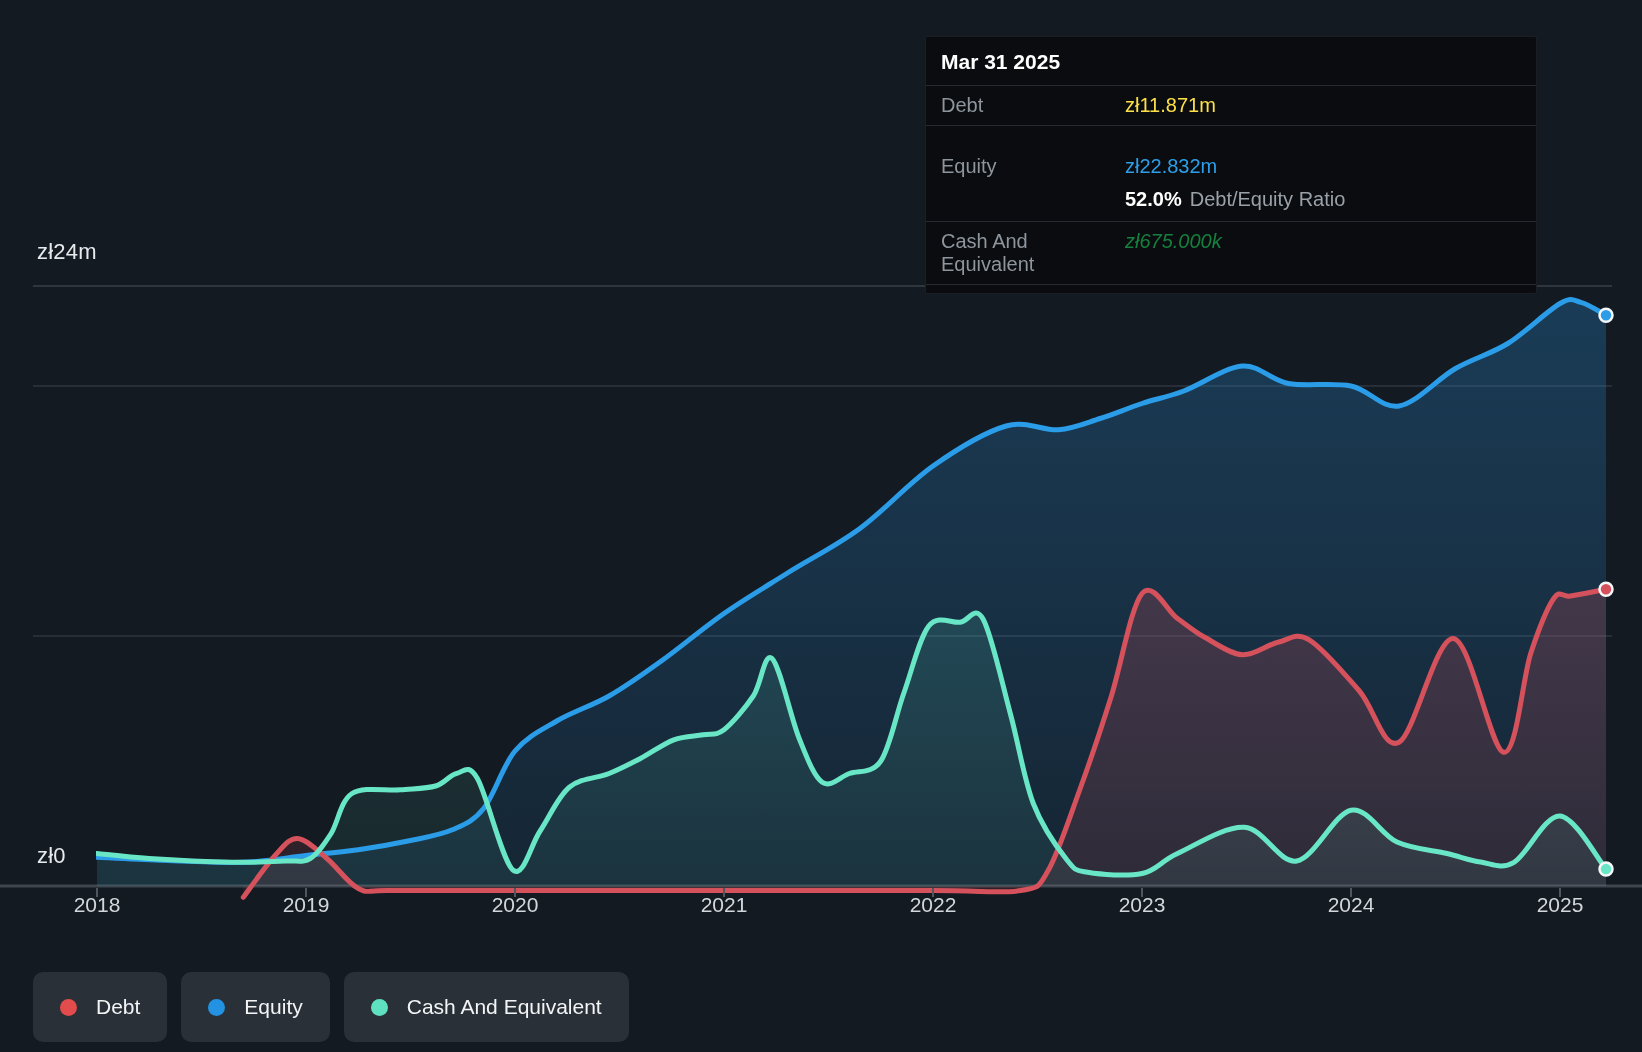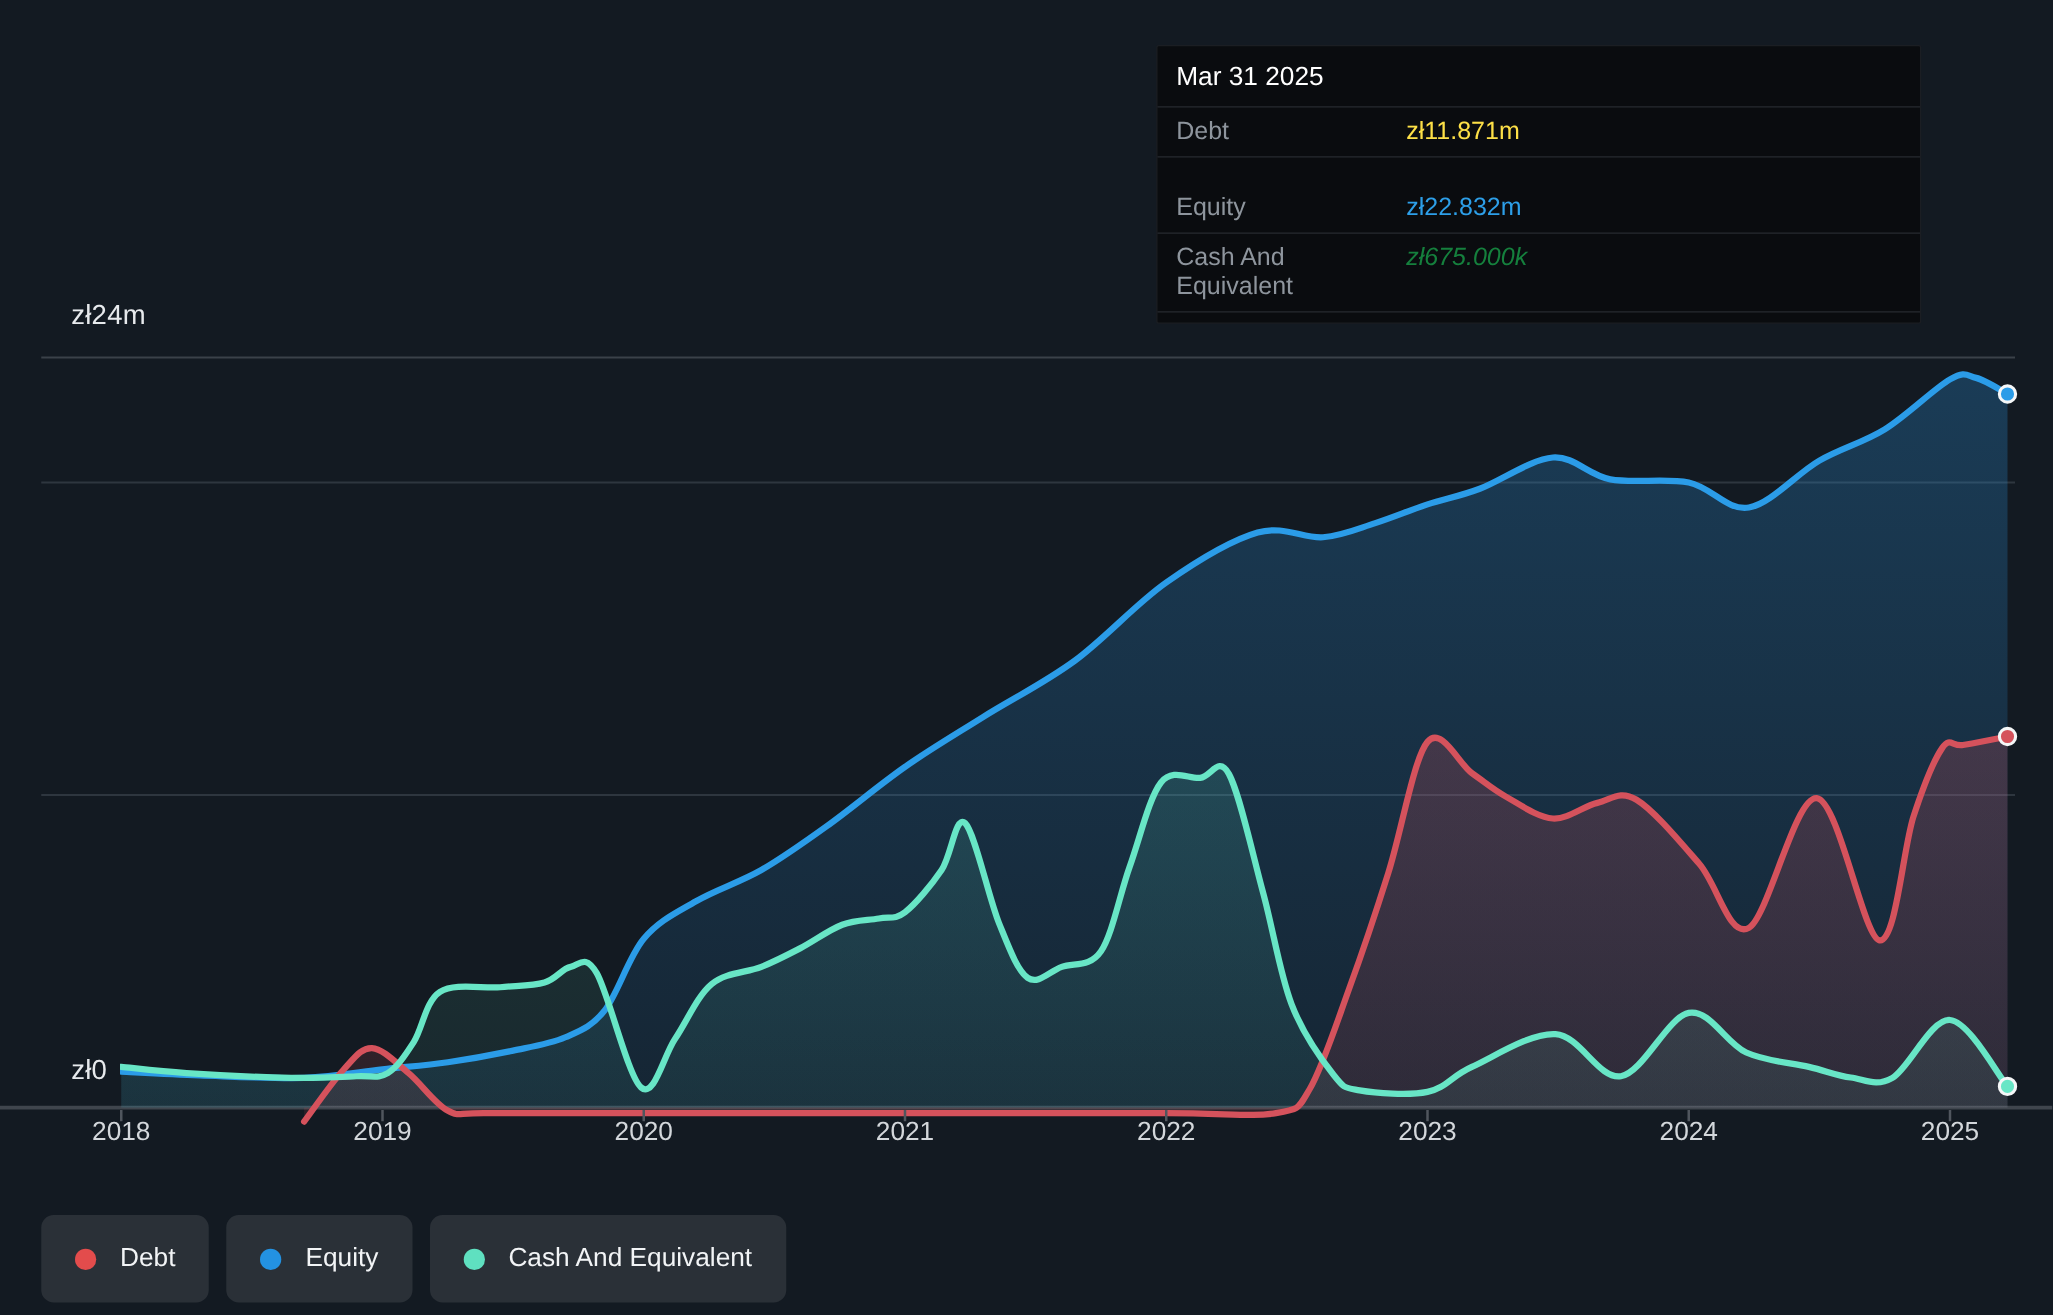--- a/index.html
+++ b/index.html
@@ -5,31 +5,31 @@
   html,body{margin:0;padding:0;}
   body{
     width:1642px;height:1052px;position:relative;overflow:hidden;
     background:#131a22;
     font-family:"Liberation Sans", sans-serif;
     -webkit-font-smoothing:antialiased;
   }
   #chart{position:absolute;left:0;top:0;}
 
   
-  .ylab{position:absolute;left:57px;color:#e7eaed;font-size:22px;letter-spacing:.2px;}
+  .ylab{position:absolute;left:37px;color:#e7eaed;font-size:22px;letter-spacing:.2px;}
   .ylab-top{top:239px;}
   .ylab-zero{top:843px;}
 
   
   .tt{
     position:absolute;left:925px;top:36px;width:612px;
     background:#0a0c0f;border:1px solid #1b1e23;border-radius:2px;
     box-sizing:border-box;color:#fff;
   }
-  .tt-title{padding:13px 15px 11px;font-size:21px;font-weight:400;color:#ffffff;}
+  .tt-title{padding:13px 15px 11px;font-size:21px;font-weight:700;color:#ffffff;}
   .tt-row{display:flex;align-items:baseline;padding:8px 15px;font-size:20px;border-top:1px solid #272a30;}
   .tt-row.no-sep{border-top:none;padding-top:2px;padding-bottom:10px;}
   .tt-row.last{border-bottom:1px solid #272a30;}
   .tt-label{width:184px;flex:none;color:#8e959d;}
   .tt-val{font-weight:500;}
   .tt-val.debt{color:#fde047;}
   .tt-val.equity{color:#2d9fe8;margin-top:21px;}
   .tt-val.cash{color:#15803d;font-style:italic;}
   .tt-ratio-val{color:#ffffff;font-weight:700;}
   .tt-ratio-label{color:#9aa1a8;margin-left:8px;}
@@ -104,20 +104,25 @@
 <div class="tt">
   <div class="tt-title">Mar 31 2025</div>
   <div class="tt-row">
     <span class="tt-label">Debt</span>
     <span class="tt-val debt">zł11.871m</span>
   </div>
   <div class="tt-row">
     <span class="tt-label">Equity</span>
     <span class="tt-val equity">zł22.832m</span>
   </div>
+  <div class="tt-row no-sep">
+    <span class="tt-label"></span>
+    <span class="tt-ratio-val">52.0%</span>
+    <span class="tt-ratio-label">Debt/Equity Ratio</span>
+  </div>
   <div class="tt-row last">
     <span class="tt-label">Cash And Equivalent</span>
     <span class="tt-val cash">zł675.000k</span>
   </div>
   <div class="tt-pad"></div>
 </div>
 
 <div class="legend">
   <button class="pill">
     <span class="dot" style="background: rgb(227, 76, 76);"></span>

